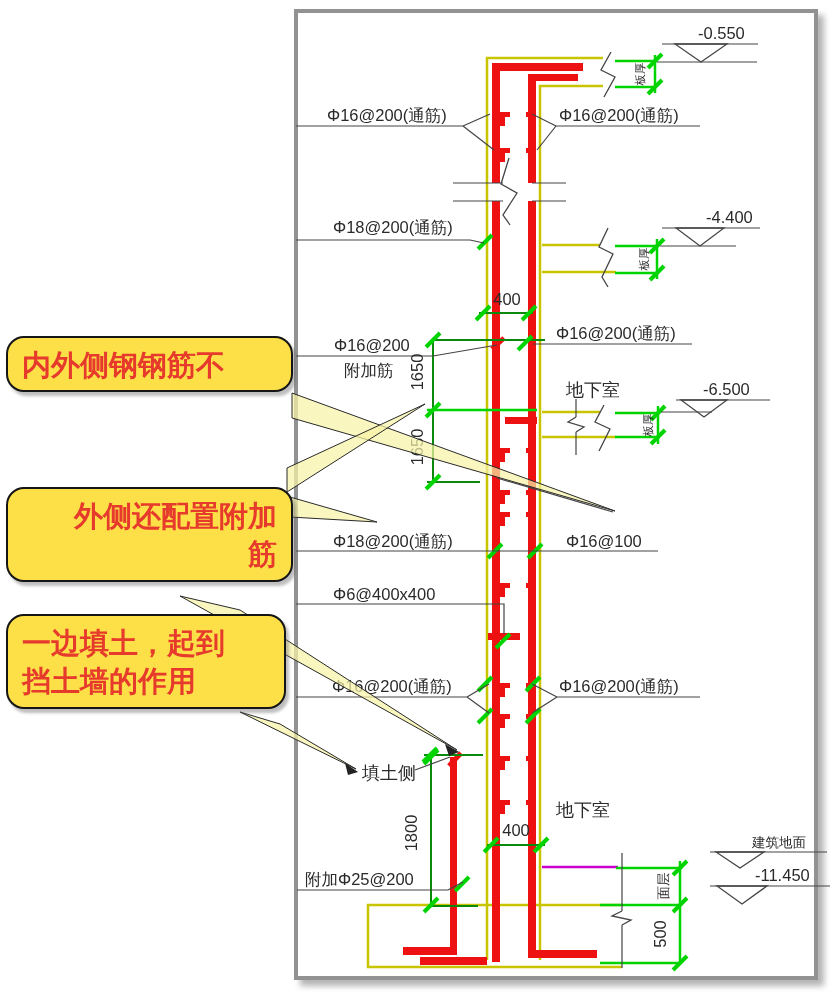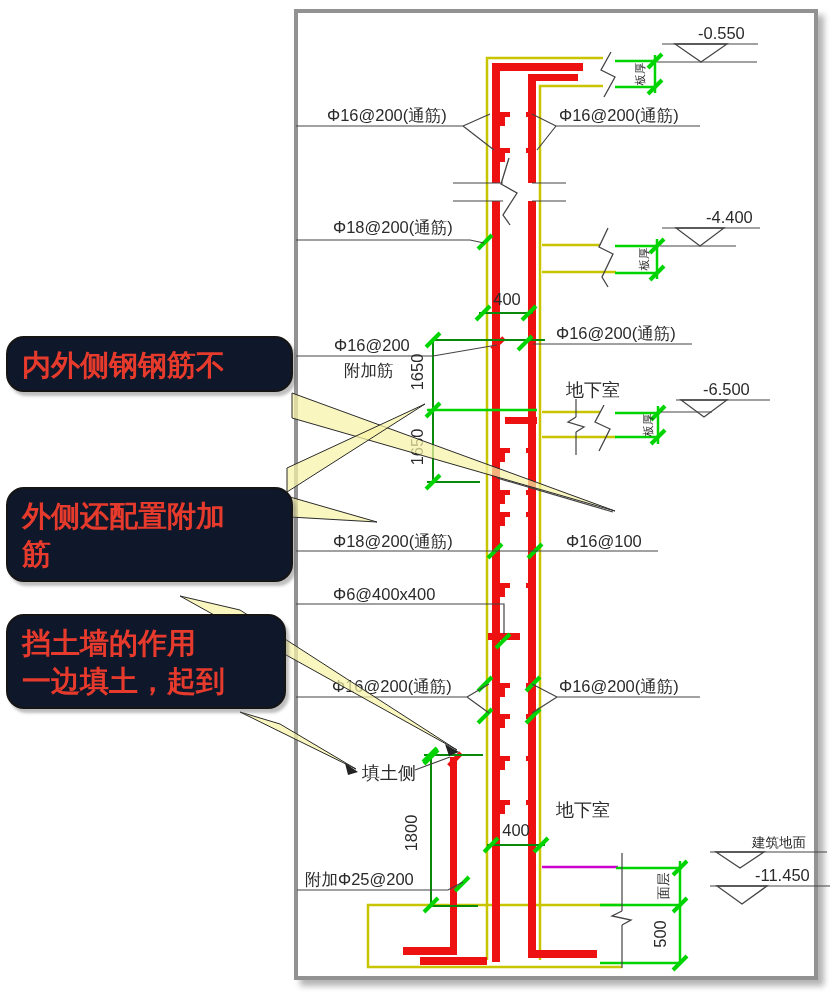--- a/index.html
+++ b/index.html
@@ -2,27 +2,27 @@
 <html><head>
 <meta charset="utf-8">
 <style>
   html,body{margin:0;padding:0;background:#ffffff;}
   body{position:relative;width:832px;height:994px;overflow:hidden;
        font-family:"Liberation Sans","DejaVu Sans",sans-serif;}
   #panel{position:absolute;left:294px;top:9px;width:524px;height:971px;
          background:#ffffff;border:4px solid #929292;box-sizing:border-box;
          box-shadow:6px 6px 6px #b5b5b5;}
   #drawing{position:absolute;left:0;top:0;z-index:5;}
-  .callout{position:absolute;left:6px;z-index:10;background:#0f172a;
+  .callout{position:absolute;left:6px;z-index:10;background:#fde047;
            border:2px solid #151515;border-radius:18px;
            box-shadow:3px 4px 3px rgba(110,110,110,.45);
            padding:8px 14px 6px 14px;font-weight:bold;font-size:29px;
            line-height:1.32;color:#e63a2c;}
   #callout-1{top:336px;width:255px;}
-  #callout-2{top:487px;width:255px;}
+  #callout-2{top:487px;width:255px;text-align:right;}
   #callout-3{top:614px;width:248px;}
   text{fill:#2a2a2a;font-size:16.5px;font-family:"Liberation Sans","DejaVu Sans",sans-serif;}
   text.big{font-size:18px;}
   text.small{font-size:11.5px;}
   text.med{font-size:13.5px;}
 </style>
 </head>
 <body>
 
 <div id="panel"></div>
@@ -231,15 +231,15 @@
 </svg>
 
 <div class="callout" id="callout-1">
   <div>内外侧钢钢筋不</div>
 </div>
 <div class="callout" id="callout-2">
   <div>外侧还配置附加</div>
   <div>筋</div>
 </div>
 <div class="callout" id="callout-3">
+  <div>一边填土，起到</div>
   <div>挡土墙的作用</div>
-  <div>一边填土，起到</div>
 </div>
 
 </body></html>

